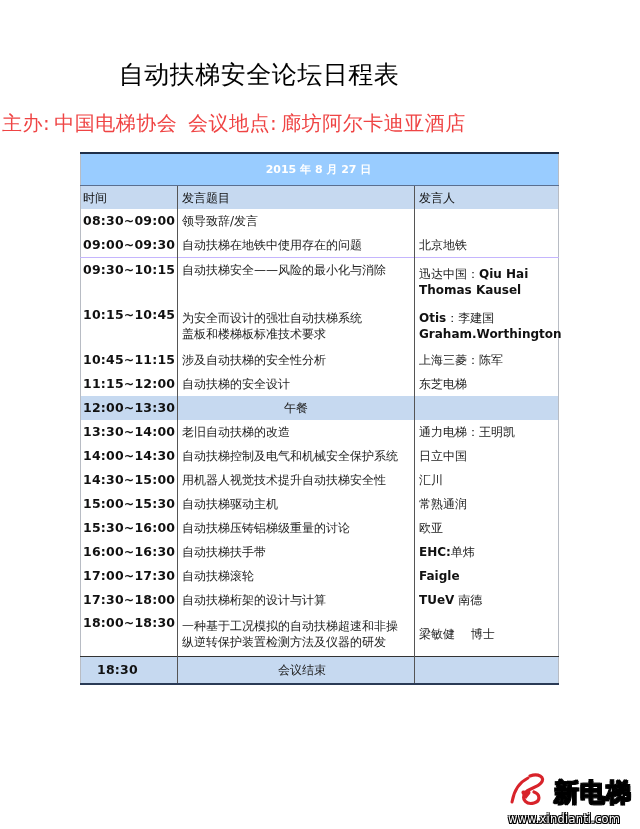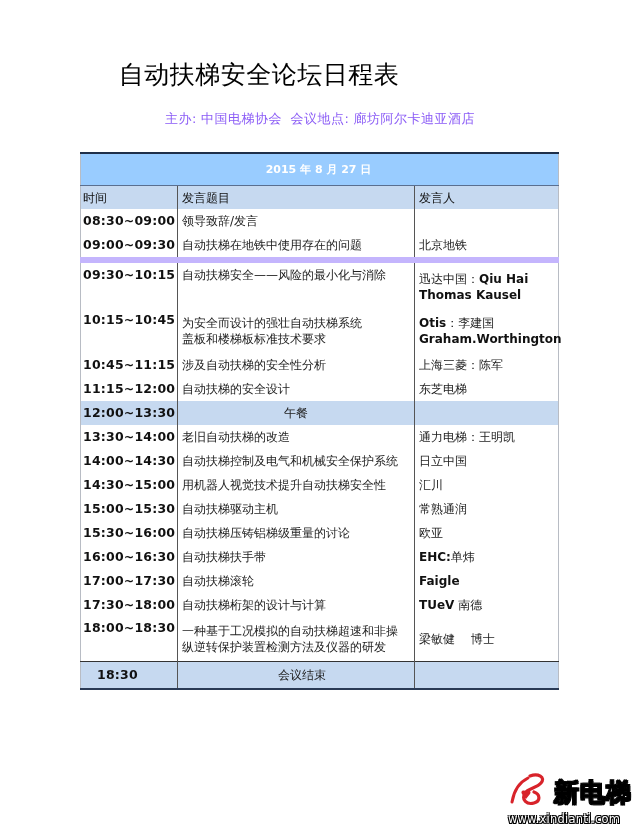--- a/index.html
+++ b/index.html
@@ -5,43 +5,43 @@
   html, body { margin: 0; padding: 0; }
   body {
     width: 640px; height: 829px; background: #ffffff; position: relative; overflow: hidden;
     font-family: "DejaVu Sans", "Liberation Sans", sans-serif; color: #111;
   }
   .title {
     position: absolute; left: 0; top: 58px; width: 518px; text-align: center;
     font-size: 25px; font-weight: normal; letter-spacing: 0.5px; color: #000;
   }
   .subtitle {
-    position: absolute; left: 0; top: 110px; width: 640px; text-align: center;
-    font-size: 13px; color: #8b5cf6; letter-spacing: 0.5px;
+    position: absolute; left: 0; top: 110px; width: 640px; text-align: left;
+    font-size: 20px; color: #ef4444; letter-spacing: 0.5px;
   }
   .subtitle span { margin: 0 2px; }
   .sched {
     position: absolute; left: 80px; top: 152px; width: 478px;
     border-collapse: collapse; table-layout: fixed; font-size: 12px;
     border-top: 2px solid #1f2f4a; border-bottom: 2px solid #2a3a55;
     border-left: 1px solid #b8bcc4; border-right: 1px solid #b8bcc4; border-radius: 7px;
   }
   .sched col.c1 { width: 97px; }
   .sched col.c2 { width: 237px; }
   .sched col.c3 { width: 144px; }
   .sched td { padding: 0 4px; vertical-align: middle; line-height: 16px; border-left: 1px solid #555; }
   .sched td:first-child { border-left: none; padding-left: 2px; }
   .date-row td {
     background: #99ccff; color: #ffffff; text-align: center; height: 31px;
     font-weight: bold; font-size: 11px; border-bottom: 1px solid #5a6f90; border-left: none;
   }
   .head-row td { background: #c6d9f0; height: 23px; font-size: 12px; color: #111; }
   .row td { height: 24px; }
   .row.tall td { height: 41px; }
-  .row.sep td { border-top: 6px solid #c4b5fd; }
+  .row.sep td { border-top: 1px solid #c4b5fd; }
   .row.hl td { background: #c6d9f0; }
   .time { font-weight: bold; font-size: 12.5px; letter-spacing: 0.2px; white-space: nowrap; }
   .topic { font-size: 12px; color: #222; }
   .topic.center { text-align: center; }
   .spk { font-size: 12px; color: #222; }
   .b { font-weight: bold; color: #111; }
   .row.end td { height: 26px; border-top: 1px solid #333; padding-left: 16px; }
   .watermark {
     position: absolute; left: 508px; top: 772px; width: 132px; height: 55px;
   }

